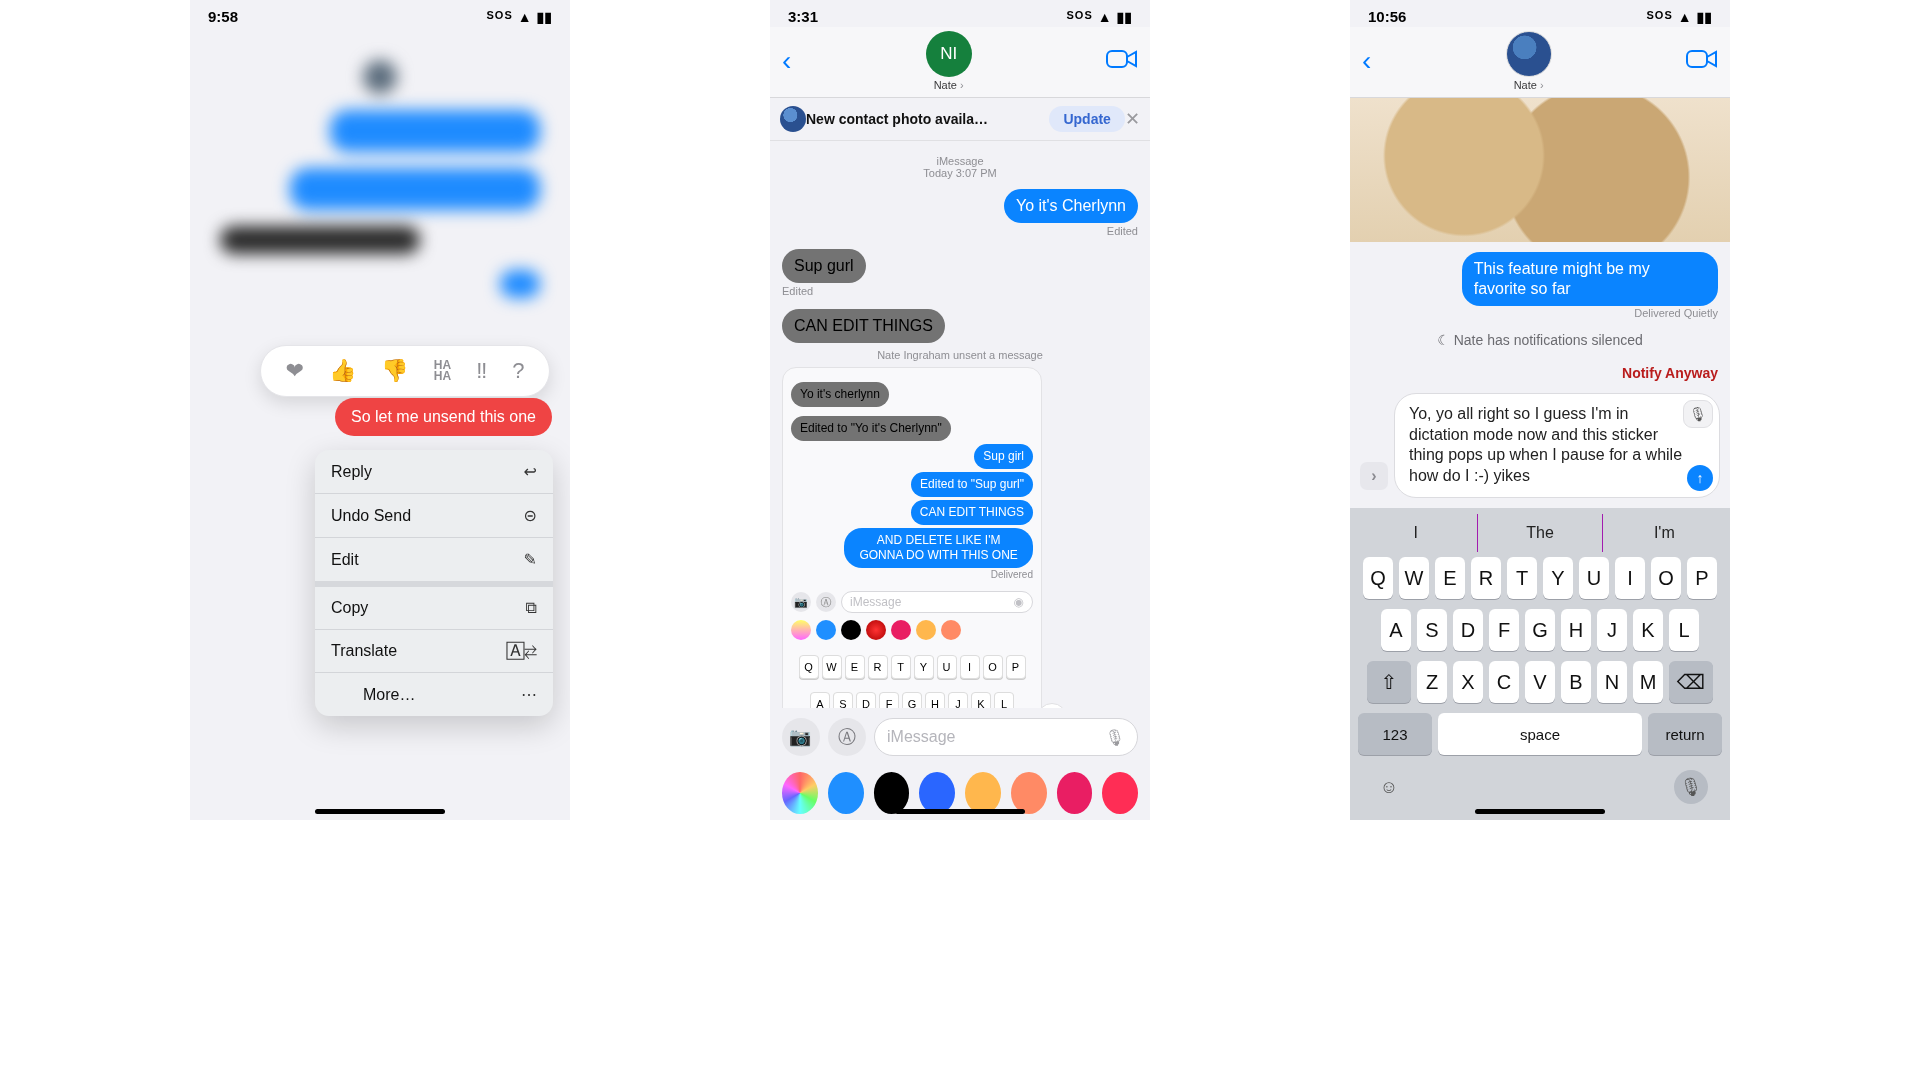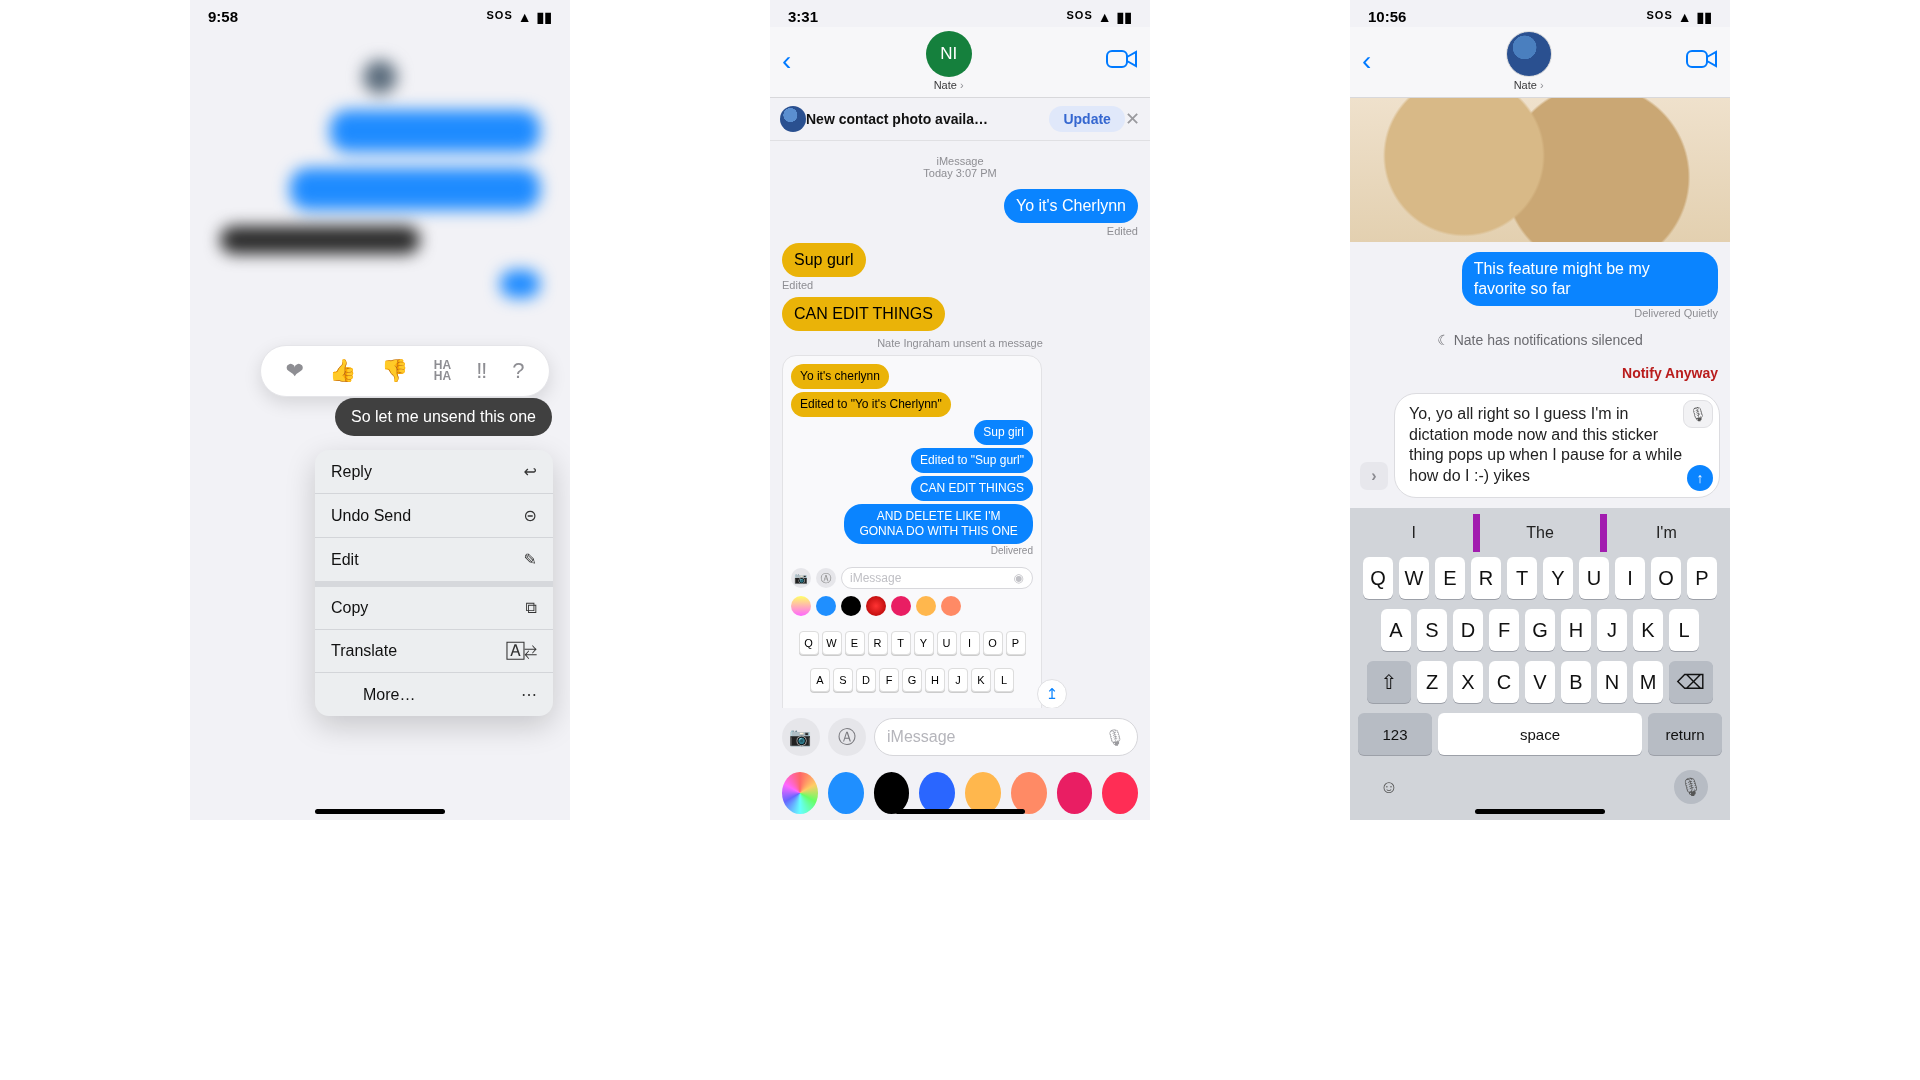--- a/index.html
+++ b/index.html
@@ -65,21 +65,21 @@
     padding:5px 14px; border-radius:14px;
   }
   .banner .x { color:#9a9a9e; font-size:18px;}
   
   .msgs { flex:1; overflow:hidden; padding:8px 12px; display:flex; flex-direction:column; gap:4px; font-size:16px;}
   .ts-center { text-align:center; font-size:11px; color:#8e8e93; margin:6px 0;}
   .bubble {
     max-width: 78%; padding:7px 12px; border-radius:18px; line-height:1.25;
   }
   .sent { align-self:flex-end; background:#0a84ff; color:#fff;}
-  .recv { align-self:flex-start; background:#eab308; color:#000;}
+  .recv { align-self:flex-start; background:#737373; color:#000;margin-top:6px;}
   .sub-right { align-self:flex-end; font-size:11px; color:#8e8e93; margin-top:-2px; margin-bottom:2px;}
   .sub-left { align-self:flex-start; font-size:11px; color:#8e8e93; margin-top:-2px; margin-bottom:2px;}
   .sys-center { text-align:center; font-size:11px; color:#8e8e93; margin:2px 0;}
   
   .inner-shot {
     align-self:flex-start;
     width: 260px;
     background:#f9f9fb;
     border:1px solid #e2e2e5;
     border-radius:14px;
@@ -145,21 +145,21 @@
     position:absolute; left:70px; top:345px;
     width:290px; height:52px; border-radius:30px;
     background:#fff; border:1px solid #e5e5e9;
     box-shadow:0 6px 18px rgba(0,0,0,.12);
     display:flex; align-items:center; justify-content:space-around; padding:0 12px;
     color:#8e8e93; font-size:22px;
   }
   .tapback .haha{font-size:12px;font-weight:800;line-height:.9;}
   .hl-bubble {
     position:absolute; top:398px; right:18px;
-    background:#404040; color:#fff; padding:10px 16px; border-radius:20px;
+    background:#ef4444; color:#fff; padding:10px 16px; border-radius:20px;
     font-size:16px;
   }
   .menu {
     position:absolute; top:450px; left:125px; width:238px;
     background:#eceef0; border-radius:14px; overflow:hidden;
     box-shadow:0 10px 30px rgba(0,0,0,.18);
   }
   .menu .mi {
     display:flex; justify-content:space-between; align-items:center;
     padding:12px 16px; font-size:16px; color:#111;
@@ -203,21 +203,21 @@
     position:absolute; right:6px; top:6px;
     width:30px;height:28px;border-radius:9px;background:#f2f2f4;border:1px solid #e0e0e3;
     display:flex;align-items:center;justify-content:center;font-size:14px;color:#555;
   }
   
   .kbd {
     background:#d1d4d9; padding:6px 4px 0;
   }
   .predict{display:flex;}
   .predict div{flex:1;text-align:center;padding:10px 0;font-size:16px;color:#222;}
-  .predict div+div{border-left:7px solid #a21caf;}
+  .predict div+div{border-left:1px solid #a21caf;}
   .krow{display:flex;gap:6px;justify-content:center;padding:5px 4px;}
   .key{
     flex:0 0 30px; height:42px; border-radius:6px; background:#fff;
     box-shadow:0 1px 0 #9ca0a8;
     display:flex;align-items:center;justify-content:center;font-size:20px;color:#111;
   }
   .key.wide{flex:0 0 44px;background:#b7bcc4;}
   .key.wider{flex:0 0 74px;background:#b7bcc4;font-size:15px;}
   .key.space{flex:1;font-size:15px;}
   .kbdbottom{display:flex;justify-content:space-between;padding:10px 18px 16px;}

